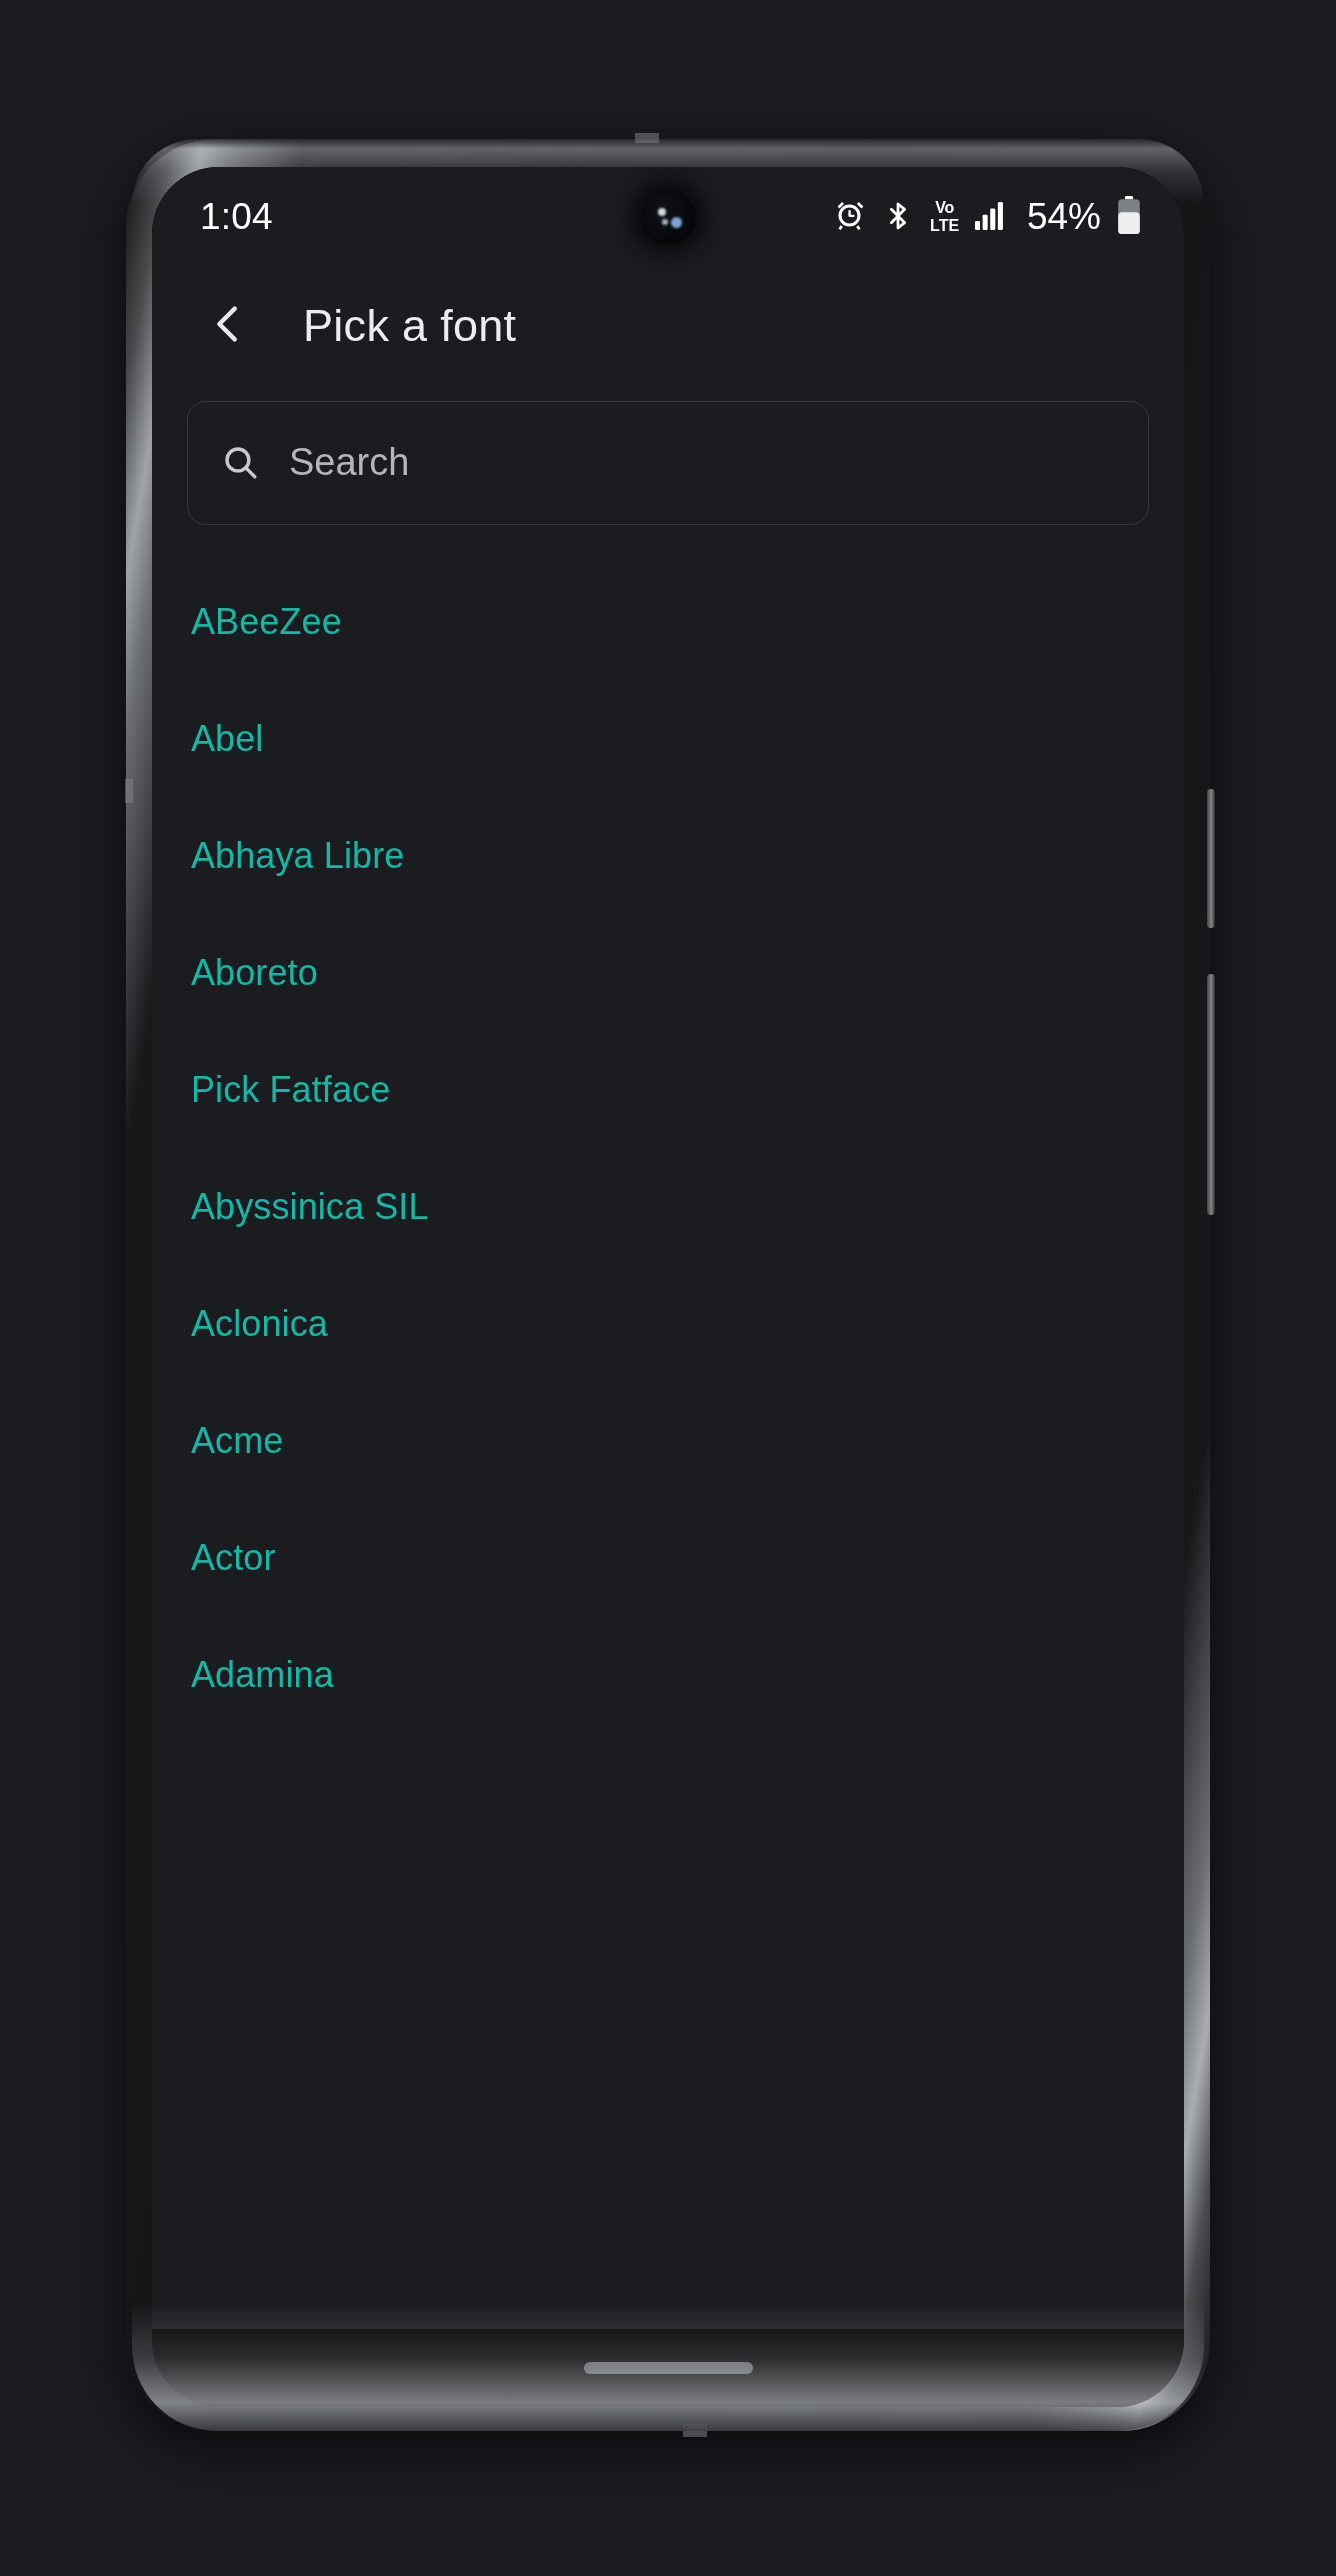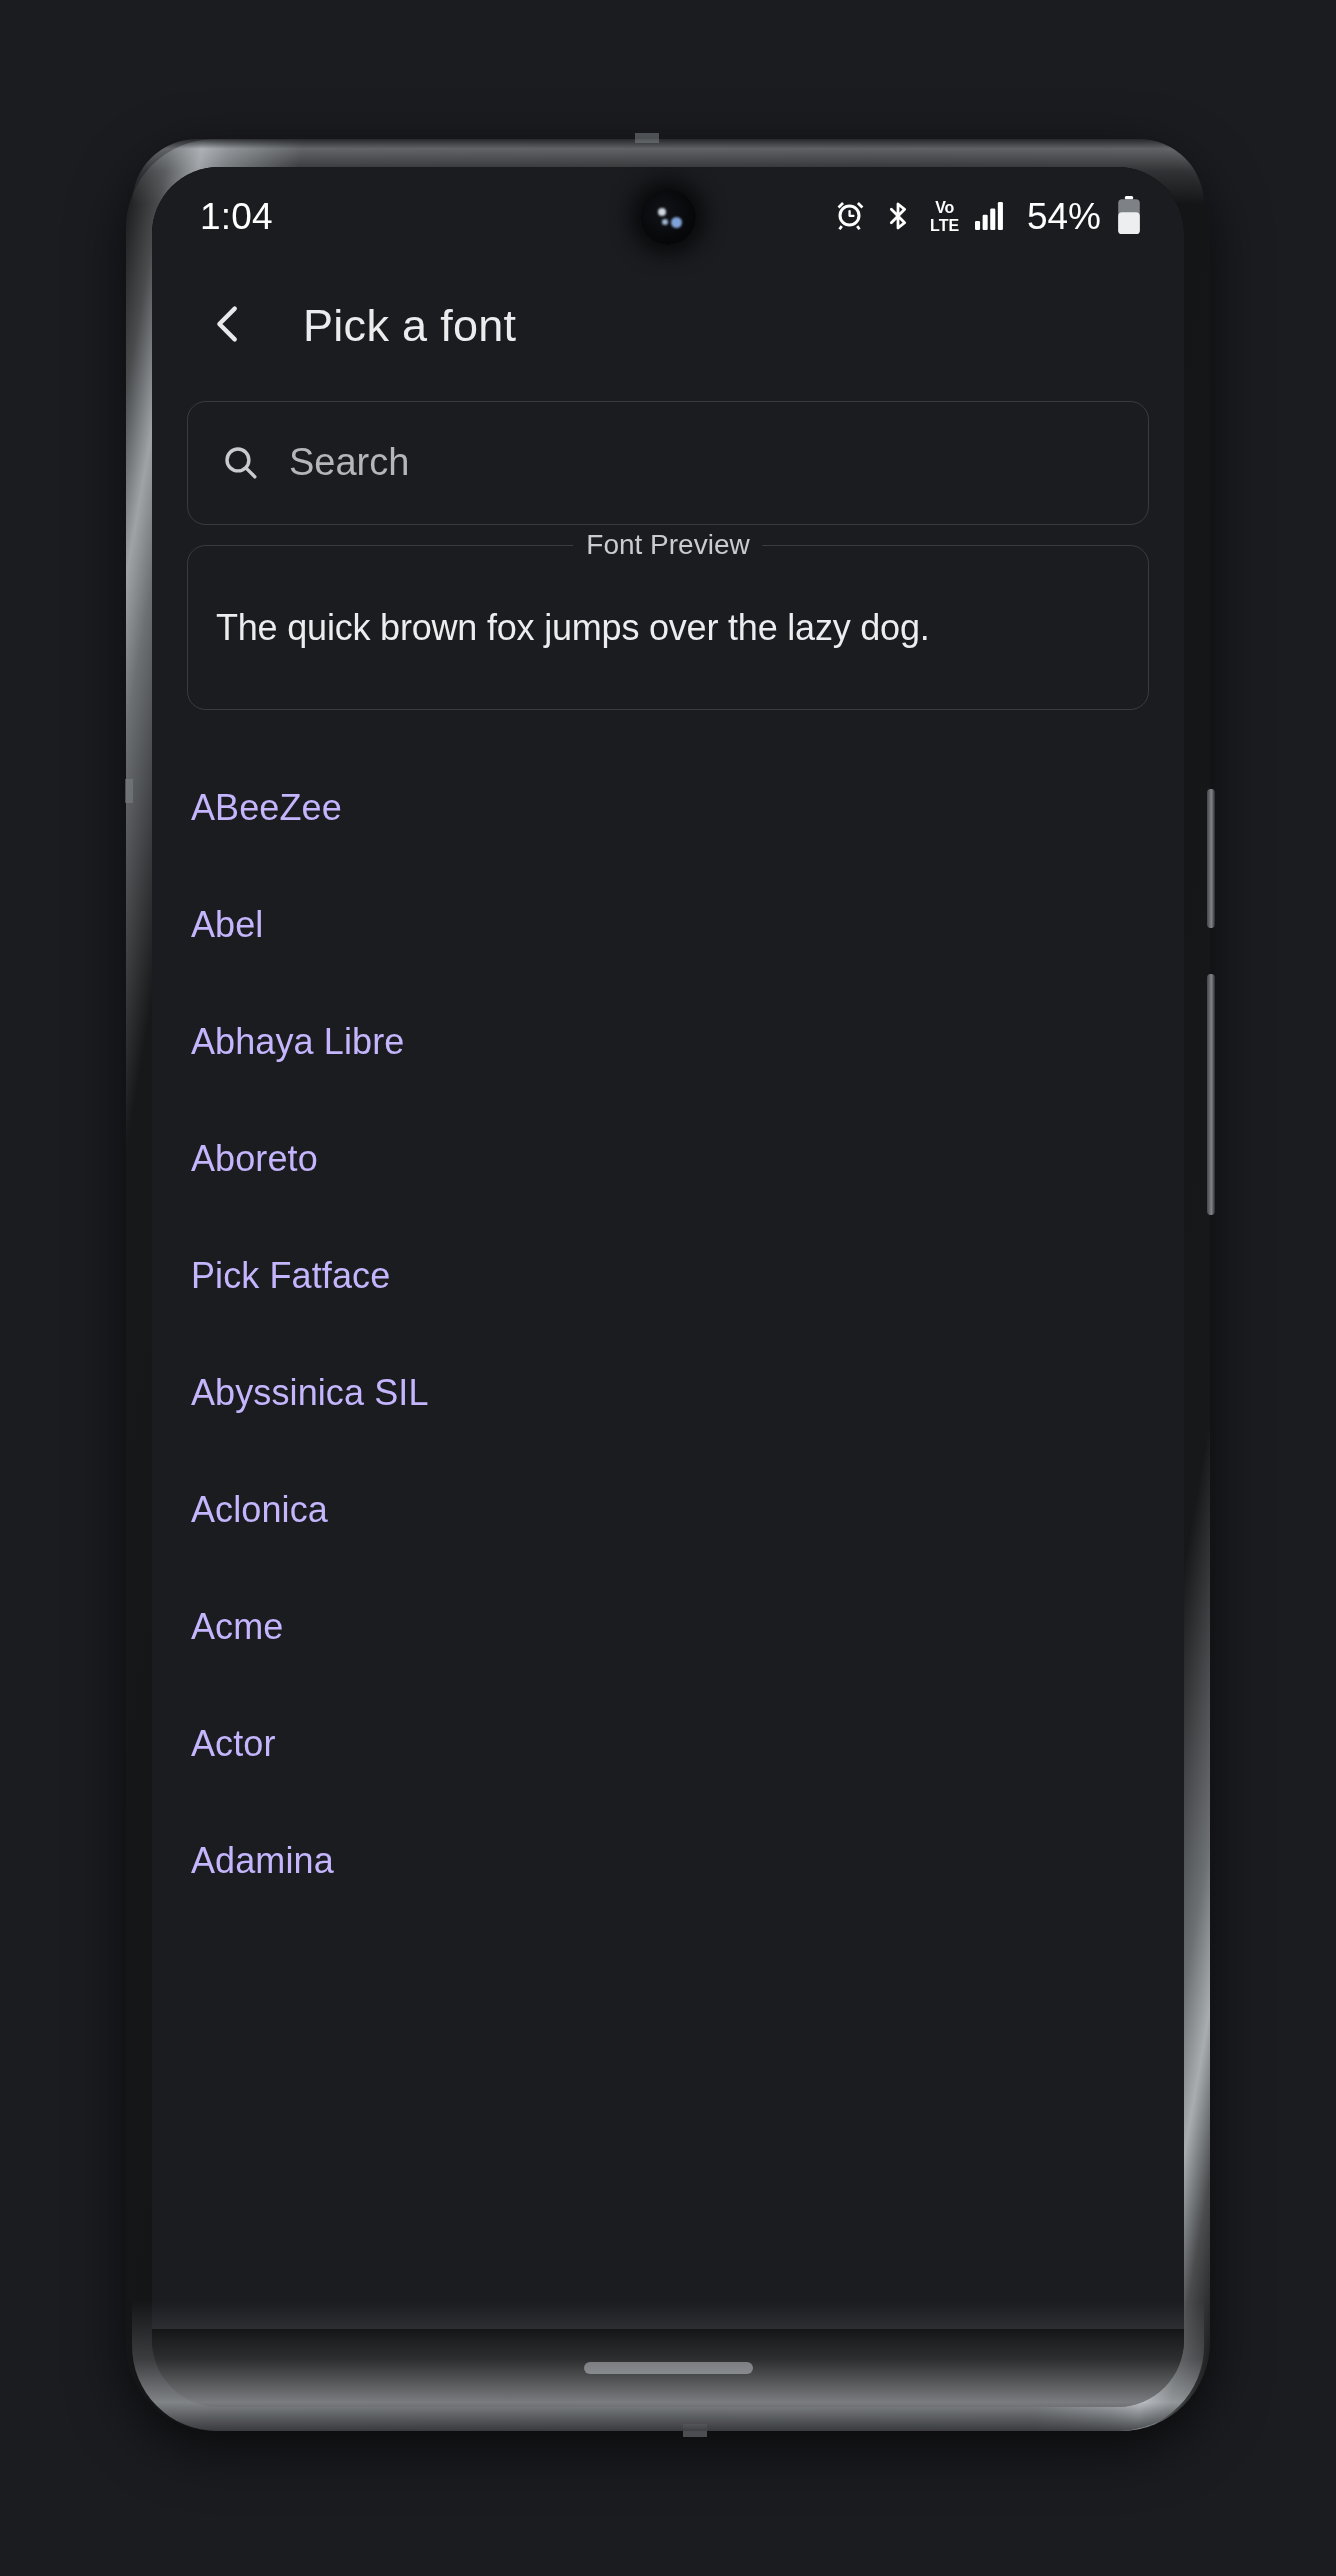--- a/index.html
+++ b/index.html
@@ -199,21 +199,21 @@
     overflow:hidden;
   }
   .font-row{
     height:117px;
     display:flex; align-items:center;
     padding:0 39px;
     cursor:pointer;
   }
   .font-name{
     font-size:36px;
-    color:#c4b5fd;
+    color:#14b8a6;
     letter-spacing:0.1px;
   }
 
   
   .navbar{
     position:absolute;
     left:0; right:0; bottom:0;
     height:78px;
     background:#000000;
     display:flex; align-items:center; justify-content:center;
@@ -309,26 +309,20 @@
             <span class="search-icon">
               <svg width="41" height="41" viewBox="0 0 24 24" fill="none" stroke="#c9cbcf" stroke-width="2" stroke-linecap="round">
                 <circle cx="10.5" cy="10.5" r="6.4"></circle>
                 <line x1="15.3" y1="15.3" x2="20.4" y2="20.4"></line>
               </svg>
             </span>
             <span class="search-placeholder">Search</span>
           </div>
         </div>
 
-        <div class="preview-wrap">
-          <div class="preview-box">
-            <span class="preview-legend">Font Preview</span>
-            <span class="preview-text">The quick brown fox jumps over the lazy dog.</span>
-          </div>
-        </div>
 
         <div class="font-list">
           <div class="font-row">
             <span class="font-name">ABeeZee</span>
           </div>
           <div class="font-row">
             <span class="font-name">Abel</span>
           </div>
           <div class="font-row">
             <span class="font-name">Abhaya Libre</span>

